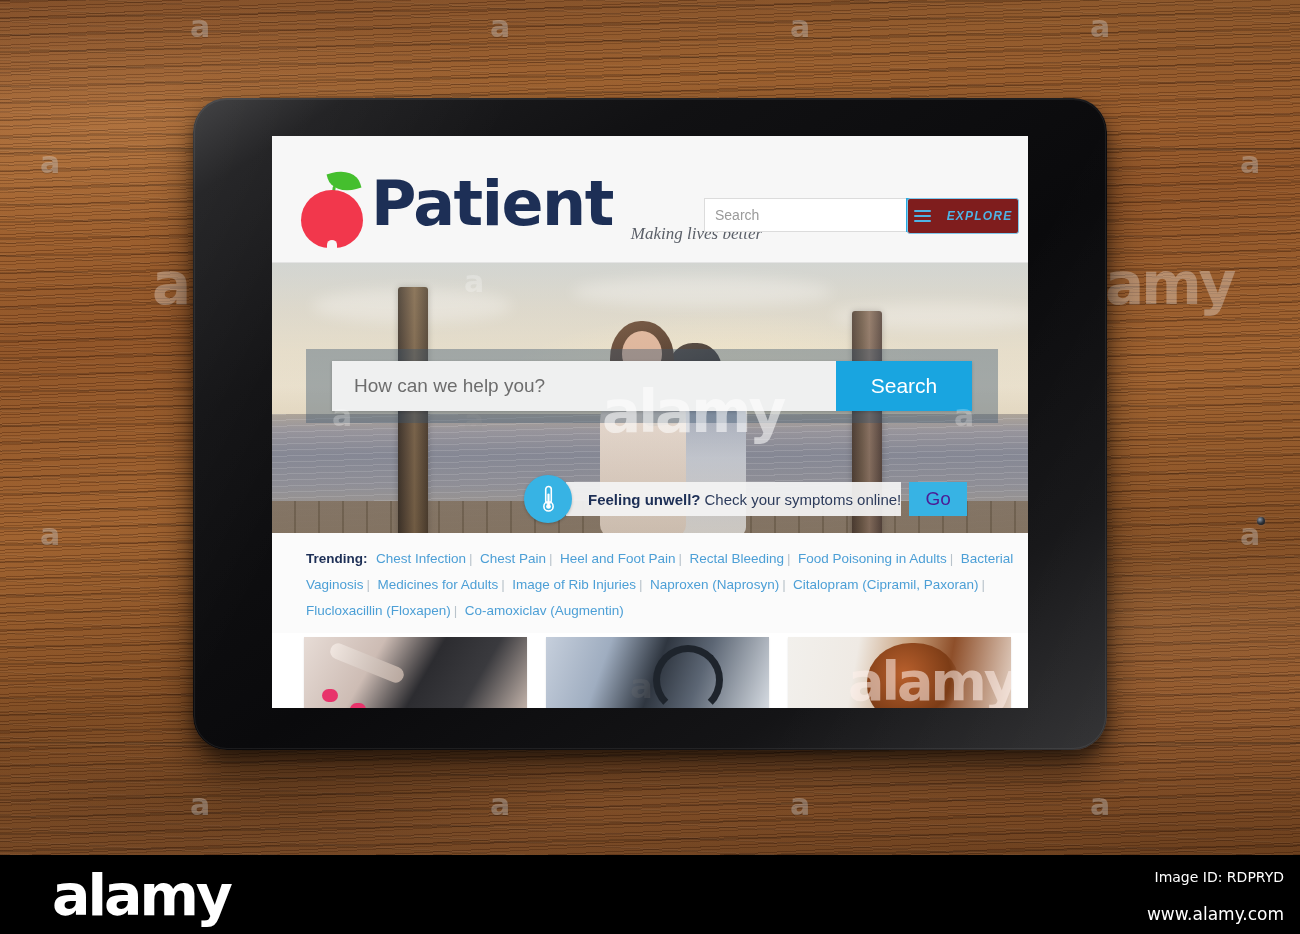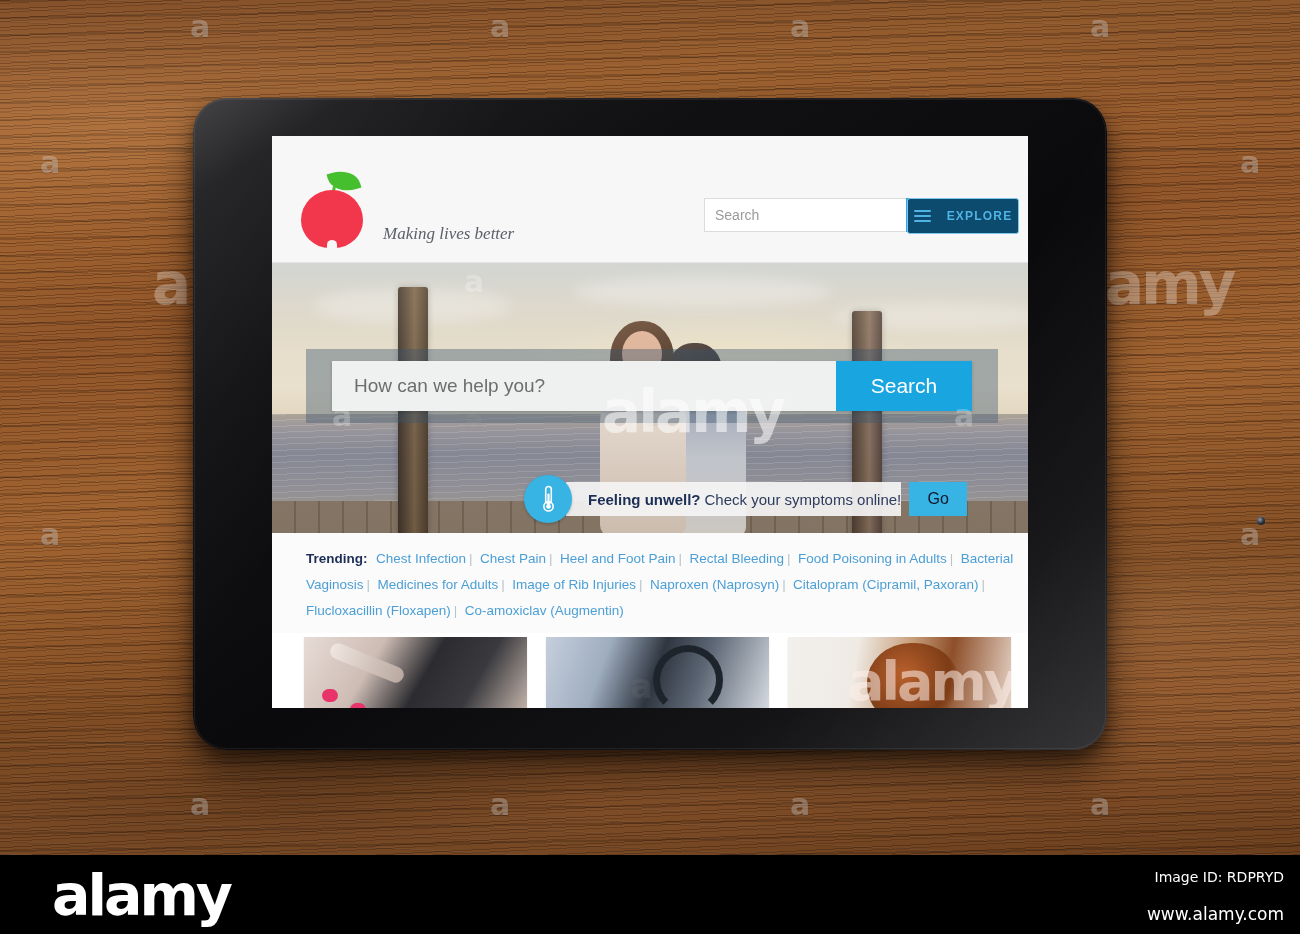--- a/index.html
+++ b/index.html
@@ -141,22 +141,22 @@
     font-family:"Liberation Sans", sans-serif;font-size:14px;color:#444;
     padding:0 10px;outline:none;
   }
   .hdr-search input::placeholder{color:#9a9a9a;}
   .hdr-search-btn{
     width:36px;background:#29abe2;border:none;cursor:pointer;
     display:flex;align-items:center;justify-content:center;
   }
   .explore-btn{
     position:absolute;right:9px;top:62px;height:34px;width:110px;
-    border:1px solid #7fc8ec;background:#0c4a6e;border-radius:3px;
-    display:flex;align-items:center;justify-content:center;gap:16px;cursor:pointer;
+    border:1px solid #7fc8ec;background:#7f1d1d;border-radius:3px;
+    display:flex;align-items:center;justify-content:center;gap:16px;cursor:pointer;font-style:italic;
   }
   .burger{display:flex;flex-direction:column;gap:3px;}
   .burger i{display:block;width:17px;height:2px;background:#4fb3e5;border-radius:1px;}
   .explore-label{
     font-size:12px;font-weight:700;letter-spacing:1.2px;color:#4fb3e5;
   }
 
   
   .hero{position:relative;height:270px;overflow:hidden;background:#b7bec6;}
   
@@ -266,21 +266,21 @@
   }
   .symptom-bubble:before{
     content:"";position:absolute;left:-9px;top:9px;width:0;height:0;
     border-top:8px solid transparent;border-bottom:8px solid transparent;
     border-right:10px solid rgba(244,244,244,.93);
   }
   .symptom-strong{font-size:15px;font-weight:700;color:#1d2f56;}
   .symptom-text{font-size:15px;color:#2d3c5c;margin-left:4px;}
   .go-btn{
     margin-left:8px;height:34px;width:58px;background:#37b3e4;border:none;
-    color:#0f172a;font-family:"Liberation Sans", sans-serif;font-size:16px;cursor:pointer;
+    color:#4c1d95;font-family:"Liberation Sans", sans-serif;font-size:19px;cursor:pointer;
   }
 
   
   .trending{
     padding:12px 0 10px 34px;background:#fbfbfb;line-height:1.62;
   }
   .trending-label{font-size:13.5px;font-weight:700;color:#1d2f56;margin-right:4px;}
   .trending a{
     font-size:13.5px;color:#4c9fd6;text-decoration:none;cursor:pointer;
   }
@@ -375,20 +375,21 @@
 
 <div id="screen">
 
   <div class="site-header">
     <div class="logo-wrap">
       <div class="apple-logo">
         <div class="apple-leaf"></div>
         <div class="apple-stem"></div>
         <div class="apple-body"></div>
       </div>
+      <div class="brand-name">Patient</div>
       <div class="tagline">Making lives better</div>
     </div>
 
     <div class="hdr-search">
       <input type="text" placeholder="Search" style="">
       <button class="hdr-search-btn">
         <svg width="17" height="17" viewBox="0 0 24 24" fill="none" stroke="#ffffff" stroke-width="2.4">
           <circle cx="10.5" cy="10.5" r="6.5"></circle>
             <line x1="15.5" y1="15.5" x2="21" y2="21"></line>
         </svg>

